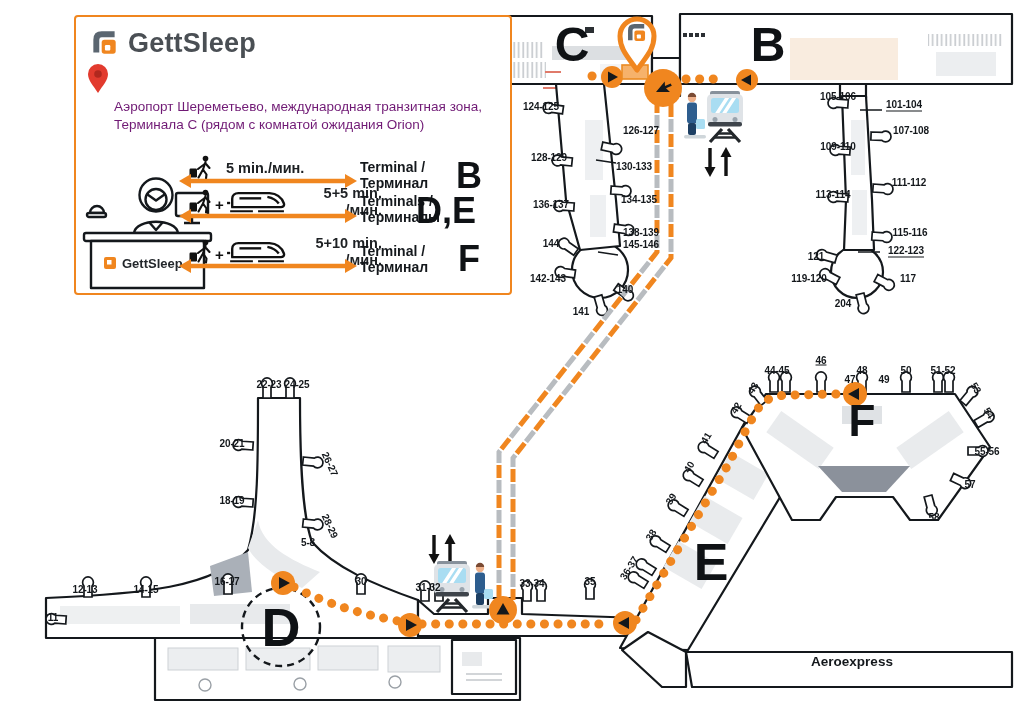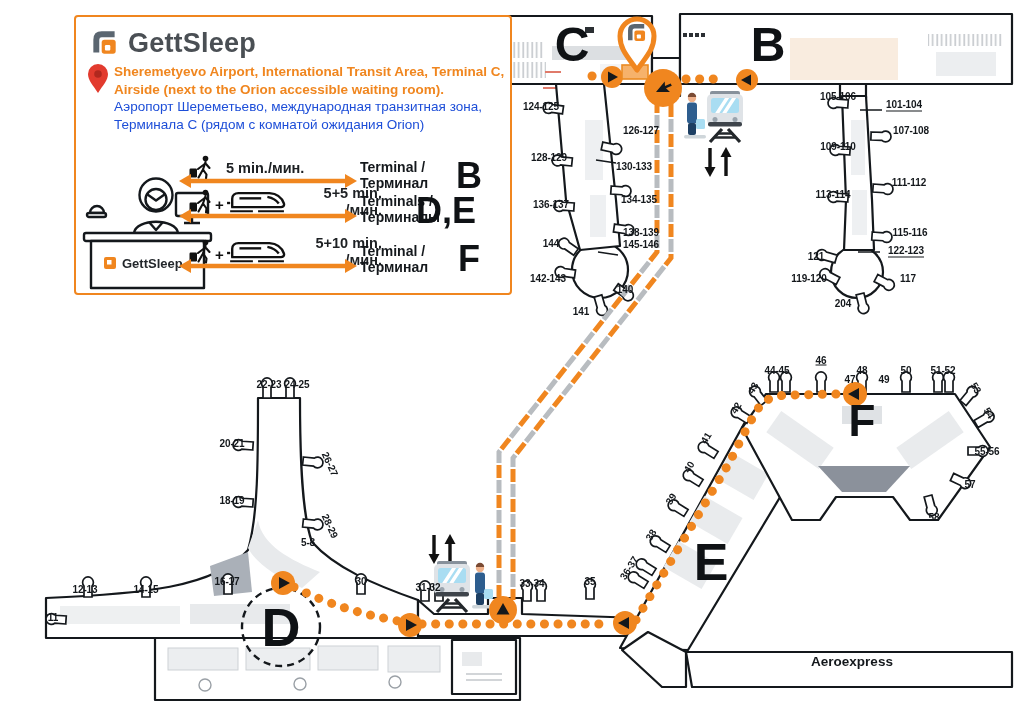--- a/index.html
+++ b/index.html
@@ -24,21 +24,21 @@
     font-size:13.5px;font-weight:700;color:#14181c;line-height:1.25;}
   
   .info-box{position:absolute;z-index:3;left:30px;top:15px;width:438px;height:280px;
     background:#fff;border:2.5px solid #f0861f;border-radius:4px;box-sizing:border-box;margin-left:44px;}
   .info-box *{box-sizing:border-box;}
   .brand-row{position:absolute;left:16px;top:11px;display:flex;align-items:center;gap:8px;}
   .brand-title{font-size:27px;font-weight:700;color:#4a4f54;letter-spacing:.2px;}
   .addr-en{position:absolute;left:38px;top:46px;width:402px;margin:0;
     font-size:13.5px;line-height:1.3;font-weight:700;color:#f0861f;}
   .addr-ru{position:absolute;left:38px;top:81px;width:402px;margin:0;
-    font-size:13.5px;line-height:1.3;font-weight:400;color:#1d4ed8;}
+    font-size:13.5px;line-height:1.3;font-weight:400;color:#701a75;}
   .pin-red{position:absolute;left:10px;top:45px;}
   .desk{position:absolute;left:6px;top:140px;}
   .leg-walk{position:absolute;}
   .leg-time{position:absolute;font-size:14.5px;font-weight:700;color:#1d2023;white-space:nowrap;}
   .leg-time.two{width:100px;text-align:right;line-height:1.15;}
   .leg-plus{position:absolute;font-size:15px;font-weight:700;color:#111;}
   .leg-arrow{position:absolute;}
   .leg-label{position:absolute;font-size:14px;font-weight:700;color:#14181c;line-height:1.15;white-space:nowrap;}
   .leg-letter{position:absolute;font-size:36px;font-weight:800;color:#0f1215;line-height:1;}
 </style>
@@ -404,21 +404,20 @@
       <svg width="28" height="28" viewBox="0 0 26 26">
           <use href="#logoGlyph"></use>
         </svg>
       <span class="brand-title">GettSleep</span>
     </div>
 
     <svg class="pin-red" width="24" height="34" viewBox="0 0 24 34">
       <path d="M12,31 C7,23 2,18.5 2,12 A10,10 0 1 1 22,12 C22,18.5 17,23 12,31 Z" fill="#e23b2e"></path>
       <circle cx="12" cy="12" r="3.8" fill="#8f1d14" opacity="0.6"></circle>
     </svg>
-    <p class="addr-en">Sheremetyevo Airport, International Transit Area, Terminal C, Airside (next to the Orion accessible waiting room).</p>
     <p class="addr-ru">Аэропорт Шереметьево, международная транзитная зона, Терминала C (рядом с комнатой ожидания Orion)</p>
 
     <svg class="desk" width="132" height="136" viewBox="0 0 132 136">
       <g stroke="#14181c" stroke-width="2.4" fill="#fff" stroke-linejoin="round">
         <path d="M8,56 a7,7 0 0 1 14,0 z"></path>
         <rect x="5" y="56" width="19" height="4" rx="2"></rect>
         <rect x="94" y="36" width="32" height="23" rx="2"></rect>
         <path d="M110,59 v7 M102,66 h16" fill="none"></path>
         <circle cx="74" cy="38" r="16.5"></circle>
         <circle cx="74" cy="42.5" r="10.5"></circle>

